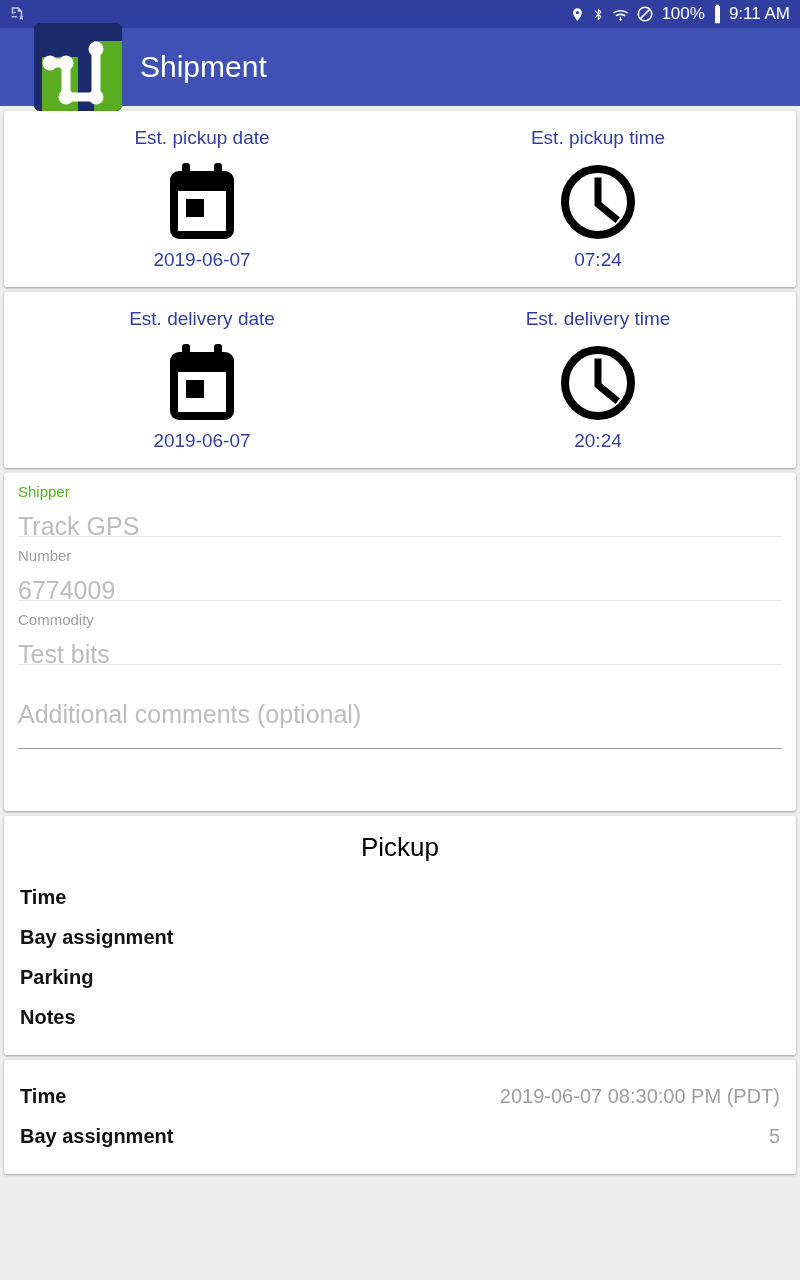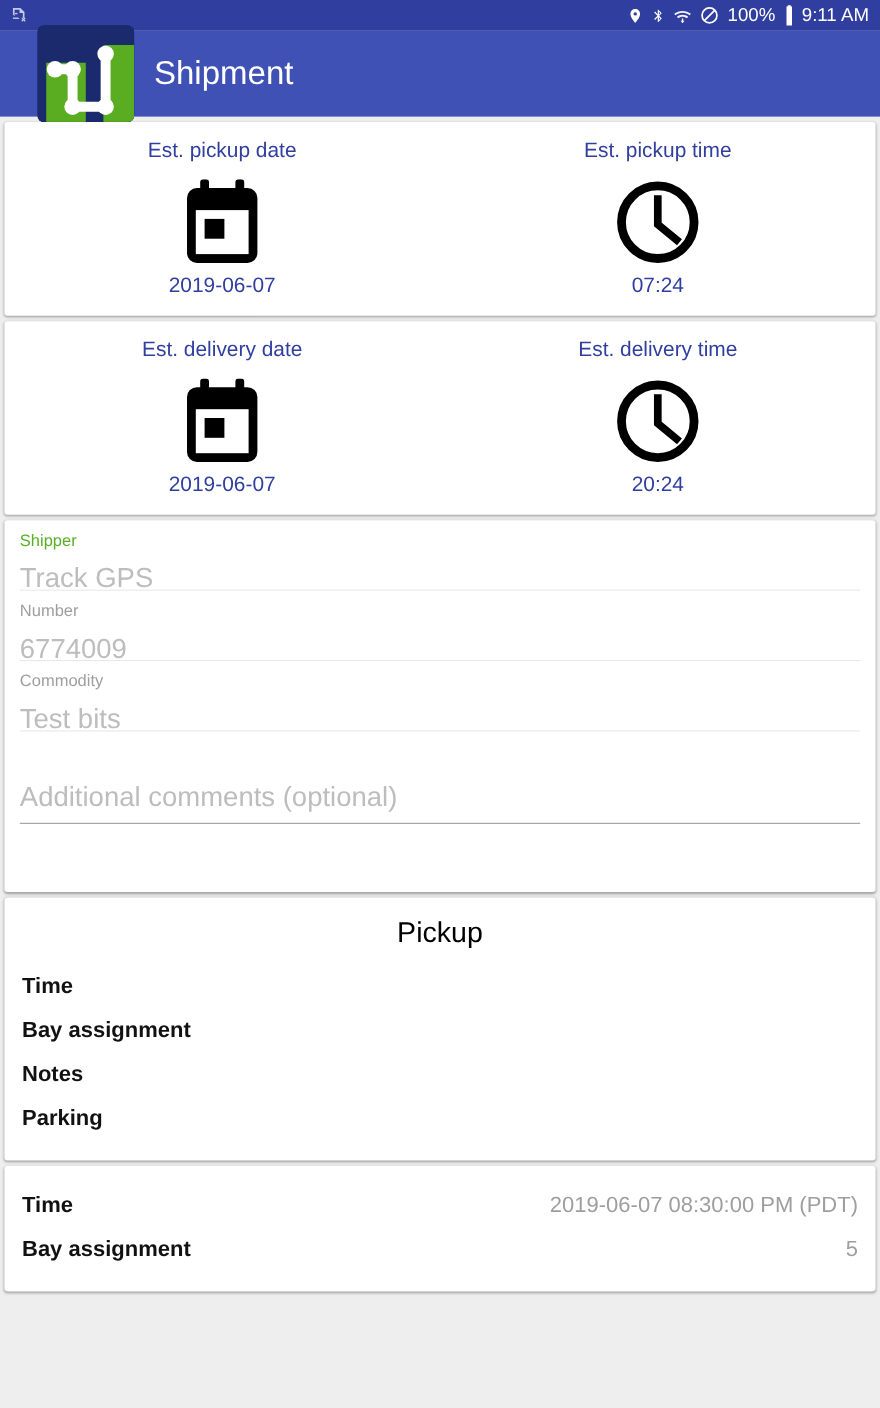--- a/index.html
+++ b/index.html
@@ -121,21 +121,21 @@
     line-height: 40px;
     color: #bdbdbd;
     margin-top: 4px;
   }
   .comments-field {
     margin: 0 14px;
     height: 84px;
     display: flex;
     align-items: flex-end;
     border-bottom: 1.5px solid #9e9e9e;
-    padding-bottom: 7px;
+    padding-bottom: 18px;
   }
   .comments-placeholder {
     font-size: 25px;
     color: #bdbdbd;
     line-height: 32px;
   }
 
   
   .section-card { padding: 16px 0 18px 0; }
   .section-title {
@@ -301,27 +301,27 @@
   <div class="section-title">Pickup</div>
   <div class="kv-row">
     <span class="kv-key">Time</span>
     <span class="kv-val"></span>
   </div>
   <div class="kv-row">
     <span class="kv-key">Bay assignment</span>
     <span class="kv-val"></span>
   </div>
   <div class="kv-row">
+    <span class="kv-key">Parking</span>
+    <span class="kv-val"></span>
+  </div>
+  <div class="kv-row">
     <span class="kv-key">Notes</span>
     <span class="kv-val"></span>
   </div>
-  <div class="kv-row">
-    <span class="kv-key">Parking</span>
-    <span class="kv-val"></span>
-  </div>
 </div>
 
 <div class="card section-card">
   <div class="kv-row">
     <span class="kv-key">Time</span>
     <span class="kv-val">2019-06-07 08:30:00 PM (PDT)</span>
   </div>
   <div class="kv-row">
     <span class="kv-key">Bay assignment</span>
     <span class="kv-val">5</span>

